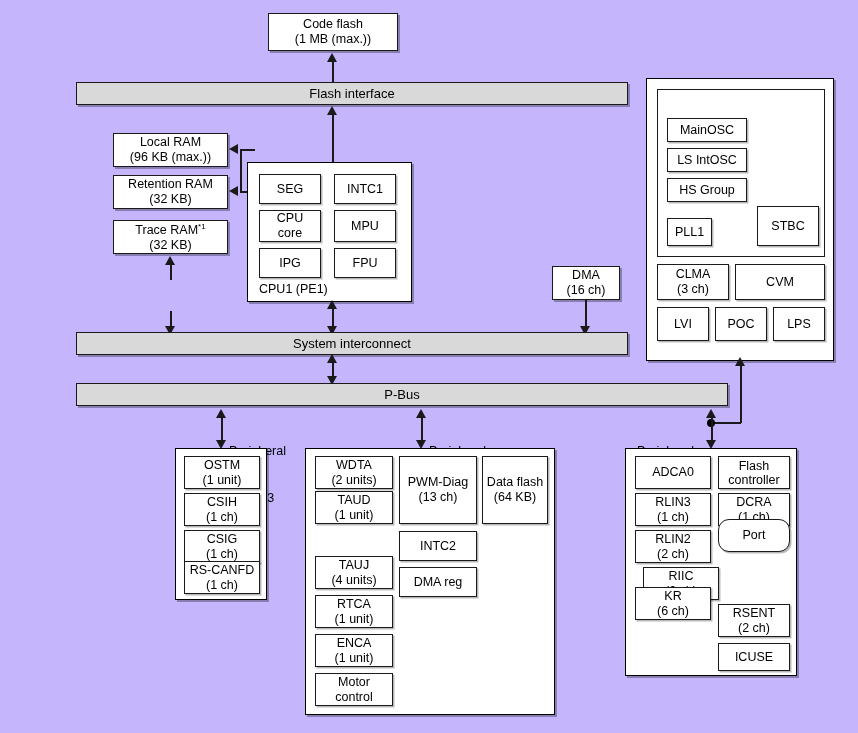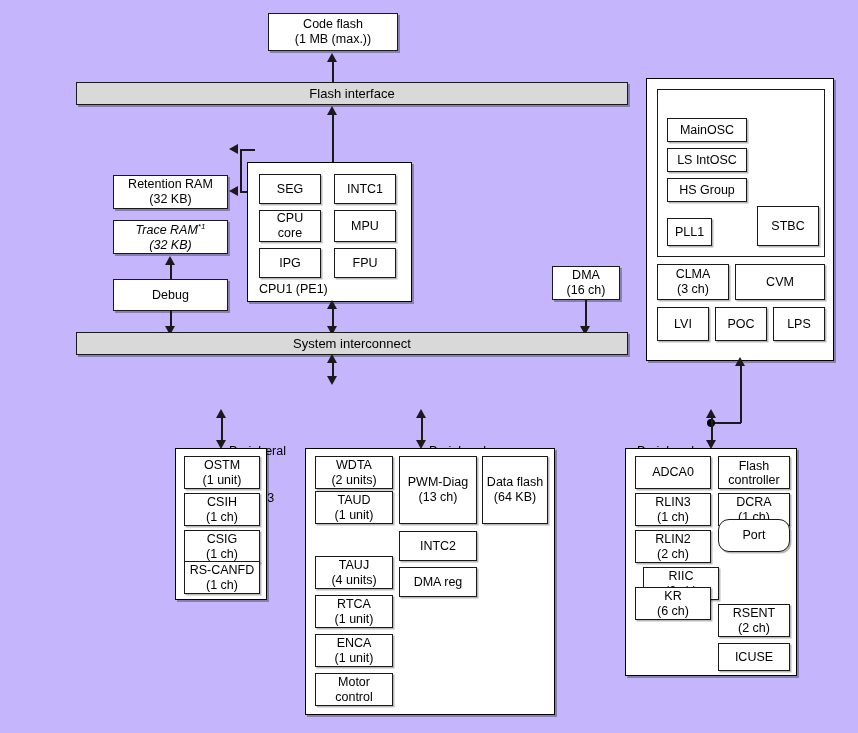--- a/index.html
+++ b/index.html
@@ -61,34 +61,35 @@
   <div class="abs vline" style="left:332px;top:58px;height:24px;"></div>
   <div class="abs ar ar-up" style="left:327px;top:53px;"></div>
 
   <div class="abs bus" style="left:76px;top:82px;width:552px;height:23px;">
     <span>Flash interface</span>
   </div>
 
   <div class="abs vline" style="left:332px;top:112px;height:50px;"></div>
   <div class="abs ar ar-up" style="left:327px;top:106px;"></div>
 
+  <div class="abs blk" style="left:113px;top:133px;width:115px;height:34px;flex-direction:column;">
+    <span>Local RAM</span>
+    <span>(96 KB (max.))</span>
+  </div>
 
   <div class="abs blk" style="left:113px;top:175px;width:115px;height:34px;flex-direction:column;">
     <span>Retention RAM</span>
     <span>(32 KB)</span>
   </div>
 
-  <div class="abs blk" style="left:113px;top:220px;width:115px;height:34px;flex-direction:column;font-style:italic;">
+  <div class="abs blk" style="left:113px;top:220px;width:115px;height:34px;flex-direction:column;">
     <span><span>Trace RAM</span><sup>*<span>1</span></sup></span>
     <span>(32 KB)</span>
   </div>
 
-  <div class="abs blk" style="left:113px;top:279px;width:115px;height:32px;">
-    <span>Debug</span>
-  </div>
 
   <div class="abs vline" style="left:170px;top:262px;height:18px;"></div>
   <div class="abs ar ar-up" style="left:165px;top:256px;"></div>
 
   <div class="abs vline" style="left:170px;top:311px;height:19px;"></div>
   <div class="abs ar ar-dn" style="left:165px;top:326px;"></div>
 
   <div class="abs hline" style="left:240px;top:149px;width:15px;"></div>
   <div class="abs ar ar-lf" style="left:229px;top:144px;"></div>
 
@@ -132,20 +133,23 @@
   <div class="abs ar ar-dn" style="left:580px;top:326px;"></div>
 
   <div class="abs bus" style="left:76px;top:332px;width:552px;height:23px;">
     <span>System interconnect</span>
   </div>
 
   <div class="abs vline" style="left:332px;top:358px;height:24px;"></div>
   <div class="abs ar ar-up" style="left:327px;top:354px;"></div>
   <div class="abs ar ar-dn" style="left:327px;top:376px;"></div>
 
+  <div class="abs bus" style="left:76px;top:383px;width:652px;height:23px;">
+    <span>P-Bus</span>
+  </div>
 
   <div class="abs group" style="left:646px;top:78px;width:188px;height:283px;">
 
     <div class="abs frame" style="left:10px;top:10px;width:168px;height:168px;">
 
       <div class="abs blk thin" style="left:9px;top:28px;width:80px;height:24px;">
         <span>MainOSC</span>
       </div>
       <div class="abs blk thin" style="left:9px;top:58px;width:80px;height:24px;">
         <span>LS IntOSC</span>

